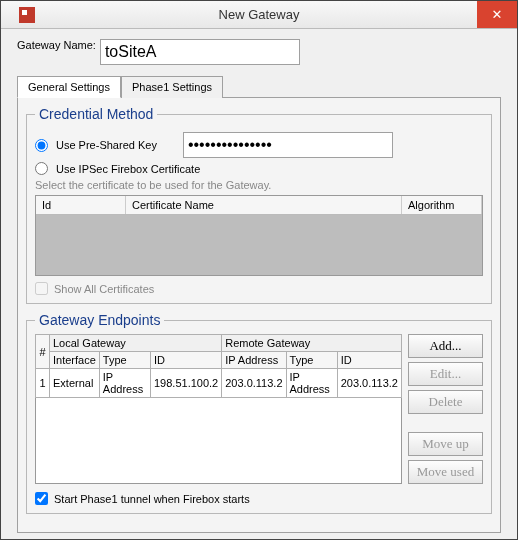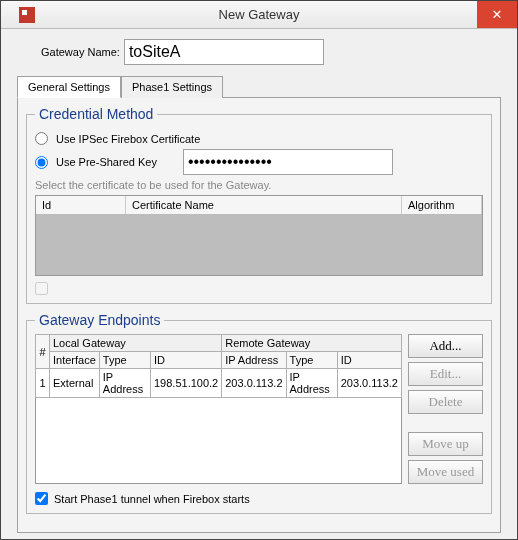--- a/index.html
+++ b/index.html
@@ -51,21 +51,21 @@
     color:#fff;
     display:flex;
     align-items:center;
     justify-content:center;
     font-size: 13px;
     cursor:pointer;
   }
   .content {
     padding: 10px 16px 6px 16px;
   }
-  .row { display:flex; align-items:center; margin-bottom:10px;margin-left:24px; }
+  .row { display:flex; margin-bottom:10px; }
   .row label { margin-right:4px; }
   input[type=text], input[type=password] {
     font-family: inherit;
     font-size: 16px;
     padding: 3px 4px;
     border: 1px solid #a0a0a0;
     background:#fff;
   }
   .tabs {
     display:flex;
@@ -192,43 +192,44 @@
   <div class="tabs">
     <div class="tab active">General Settings</div>
     <div class="tab">Phase1 Settings</div>
   </div>
 
   <div class="tab-body">
     <fieldset>
       <legend>Credential Method</legend>
 
       <div class="radio-row">
-        <input type="radio" name="cred" style="">
-        <span>Use IPSec Firebox Certificate</span>
-      </div>
-
-      <div class="radio-row">
         <input type="radio" name="cred" checked="" style="">
         <span>Use Pre-Shared Key</span>
         <input type="password" style="margin-left: 20px; width: 210px;" value="•••••••••••••••">
+      </div>
+
+      <div class="radio-row">
+        <input type="radio" name="cred" style="">
+        <span>Use IPSec Firebox Certificate</span>
       </div>
 
       <div class="hint">Select the certificate to be used for the Gateway.</div>
 
       <div class="cert-table">
         <div class="header">
           <div style="width:90px">Id</div>
           <div style="flex:1">Certificate Name</div>
           <div style="width:80px">Algorithm</div>
         </div>
         <div class="body"></div>
       </div>
 
       <div class="chk-row">
         <input type="checkbox" disabled="" style="">
+        <span>Show All Certificates</span>
       </div>
     </fieldset>
 
     <fieldset>
       <legend>Gateway Endpoints</legend>
 
       <div class="endpoints-wrap">
         <div class="ep-table-col">
           <table class="ep">
             <tbody>

